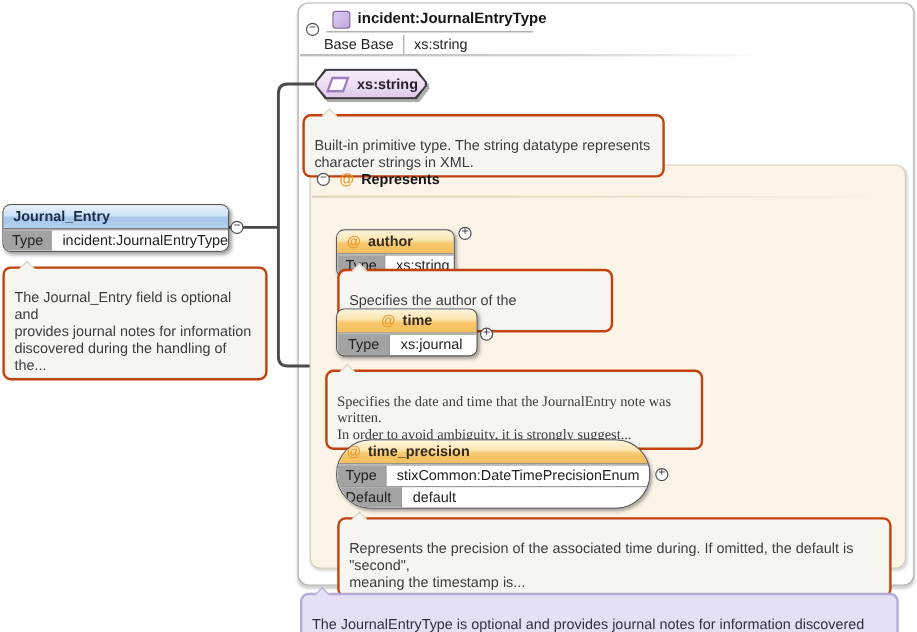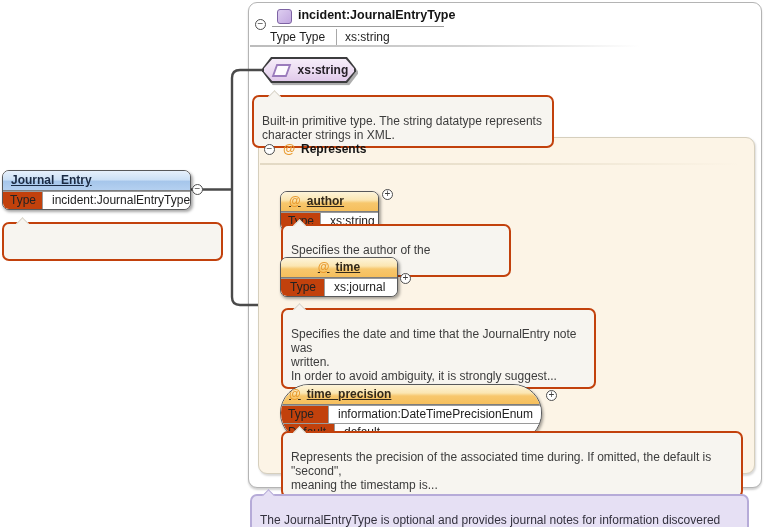--- a/index.html
+++ b/index.html
@@ -2,27 +2,27 @@
 <html><head>
 <meta charset="utf-8">
 <style>
   html,body{margin:0;padding:0;background:#fff;}
   #stage{position:relative;width:764px;height:527px;background:#ffffff;
          font-family:"Liberation Sans","DejaVu Sans",sans-serif;color:#222;overflow:hidden;}
 
   
   .sbox{position:absolute;border:1px solid #58595b;border-radius:7px;background:#fff;
         box-shadow:1.5px 2px 3px rgba(0,0,0,.35);overflow:hidden;font-size:12px;z-index:6;}
-  .sbox .hd{padding:2px 8px 3px 8px;font-weight:bold;border-bottom:1px solid #7d7d7d;white-space:nowrap;text-decoration:underline;}
+  .sbox .hd{padding:2px 8px 3px 8px;font-weight:bold;border-bottom:1px solid #7d7d7d;white-space:nowrap;}
   .hd.blue{background:linear-gradient(180deg,#e6f0fb 0%,#cde1f6 45%,#a6c6eb 55%,#b4d0f0 100%);color:#1b2b44;}
   .hd.orange{background:linear-gradient(180deg,#fdf4da 0%,#fbe6b2 42%,#f7c76d 58%,#f6bf5c 100%);color:#33291a;}
   .hd .at{color:#e89a2f;font-weight:bold;margin-right:6px;}
   .srow{display:flex;align-items:stretch;border-top:1px solid #9a9a9a;background:#fff;}
   .srow:first-of-type{border-top:none;}
-  .srow .lbl{background:#c2410c;border-right:1px solid #9a9a9a;padding:1px 6px 2px 7px;white-space:nowrap;}
+  .srow .lbl{background:#a3a3a3;border-right:1px solid #9a9a9a;padding:1px 6px 2px 7px;white-space:nowrap;}
   .srow .val{padding:1px 8px 2px 9px;white-space:nowrap;}
 
   
   .doc{position:absolute;background:#f7f5f0;border:2px solid #c2410c;border-radius:7px;
        padding:3px 8px 4px 8px;font-size:12px;line-height:14px;color:#3c3c3c;
        white-space:pre-line;z-index:6;}
   .doc .ptr{position:absolute;top:-5px;width:8px;height:8px;background:#f7f5f0;
        border-left:1px solid #d8d4c8;border-top:1px solid #d8d4c8;transform:rotate(45deg);}
   .doc.purple{background:#e6e0f4;border-color:#b6abd8;color:#33313d;}
   .doc.purple .ptr{background:#e6e0f4;border-color:#b6abd8;}
@@ -83,31 +83,33 @@
       <span class="lbl" style="width:31px;">Type</span>
       <span class="val">incident:JournalEntryType</span>
     </div>
   </div>
 
   <div class="toggle" style="left:192px;top:184px;">
     <span>−</span>
   </div>
 
   <div class="doc" style="left:2px;top:222px;width:201px;">
-    <span class="ptr" style="left:14px;"></span>
+    <span class="ptr" style="left:14px;"></span><span>The Journal_Entry field is optional and
+provides journal notes for information
+discovered during the handling of the...</span>
   </div>
 
   <div class="toggle" style="left:255px;top:19px;">
     <span>−</span>
   </div>
   <div class="sq-icon" style="left:277px;top:9px;"></div>
   <div class="panel-title" style="left:298px;top:8px;">incident:JournalEntryType</div>
   <div class="rule" style="left:272px;top:26px;width:172px;"></div>
 
-  <div class="kv" style="left:270px;top:30px;">Type Type</div>
+  <div class="kv" style="left:270px;top:30px;">Base Base</div>
   <div class="vsep" style="left:336px;top:29px;height:16px;"></div>
   <div class="kv" style="left:345px;top:30px;">xs:string</div>
   <div class="fade-rule" style="left:250px;top:45px;width:390px;"></div>
 
   <div class="oct" style="left:262px;top:57px;width:94px;height:26px;">
     <span class="o-shadow"></span>
     <span class="o-border"></span>
     <span class="o-fill">
       <span class="pgram"></span>
       <span>xs:string</span>
@@ -148,33 +150,33 @@
       <span class="at">@</span><span>time</span>
     </div>
     <div class="srow">
       <span class="lbl" style="width:30px;">Type</span>
       <span class="val">xs:journal</span>
     </div>
   </div>
   <div class="toggle" style="left:400px;top:273px;">
     <span>+</span>
   </div>
-  <div class="doc" style="left:281px;top:308px;width:295px;">
+  <div class="doc" style="left:271px;top:308px;width:295px;font-family:Liberation Serif, serif;">
     <span class="ptr" style="left:12px;"></span><span>Specifies the date and time that the JournalEntry note was
 written.
 In order to avoid ambiguity, it is strongly suggest...</span>
   </div>
 
-  <div class="sbox" style="left:280px;top:384px;width:260px;border-radius:29px;">
+  <div class="sbox" style="left:280px;top:366px;width:260px;border-radius:29px;">
     <div class="hd orange">
       <span class="at">@</span><span>time_precision</span>
     </div>
     <div class="srow">
       <span class="lbl" style="width:40px;">Type</span>
-      <span class="val">information:DateTimePrecisionEnum</span>
+      <span class="val">stixCommon:DateTimePrecisionEnum</span>
     </div>
     <div class="srow">
       <span class="lbl" style="width:40px;">Default</span>
       <span class="val">default</span>
     </div>
   </div>
   <div class="toggle" style="left:546px;top:390px;">
     <span>+</span>
   </div>
   <div class="doc" style="left:281px;top:431px;width:442px;">

